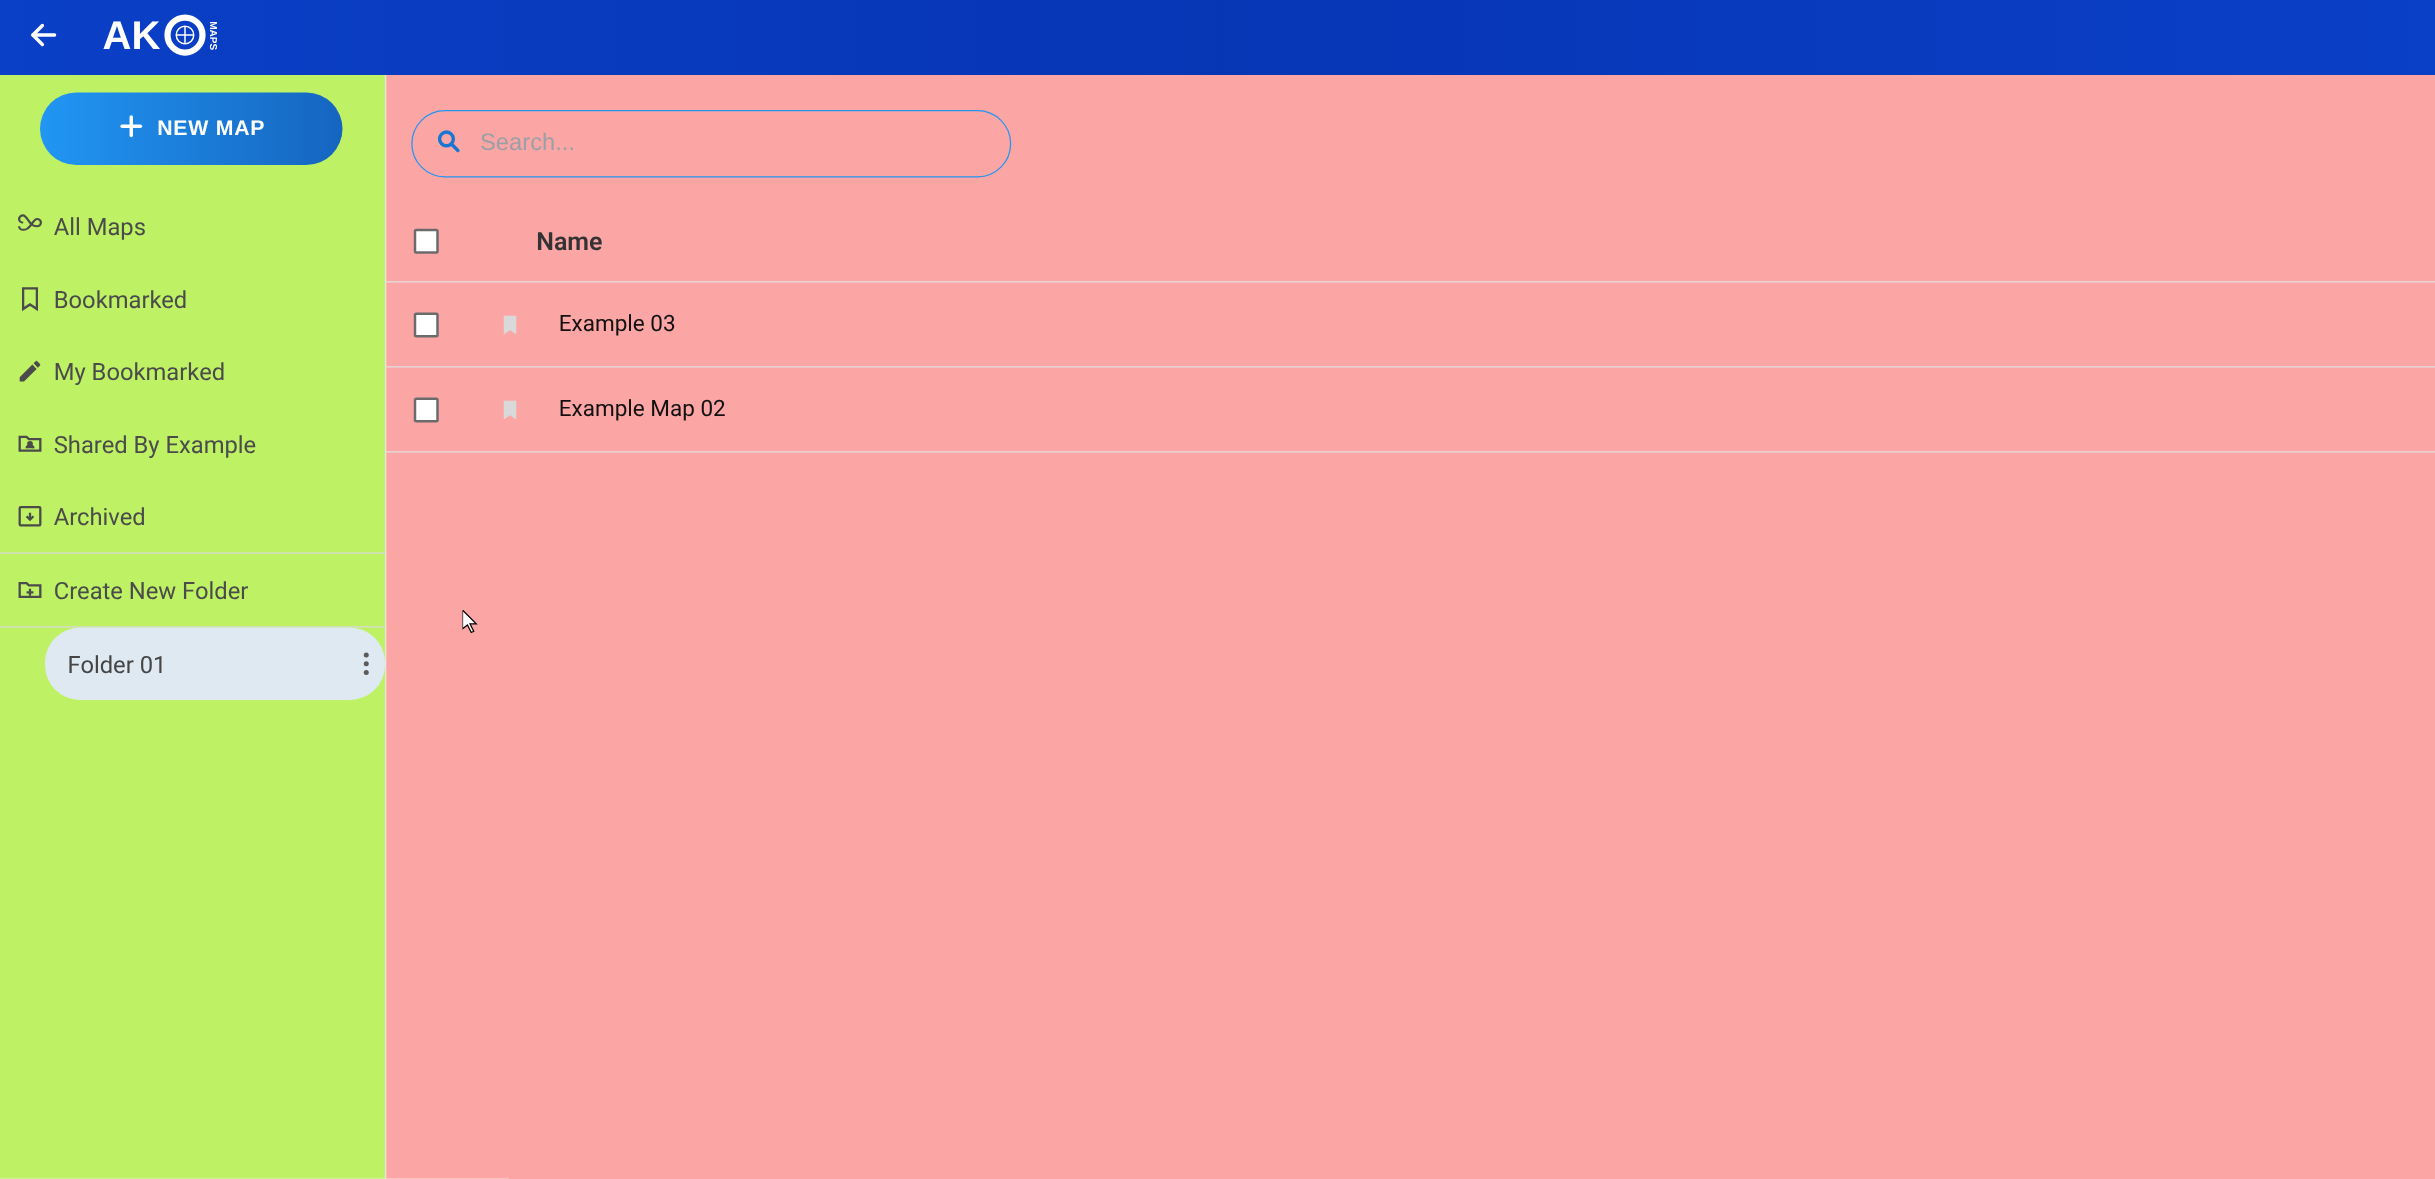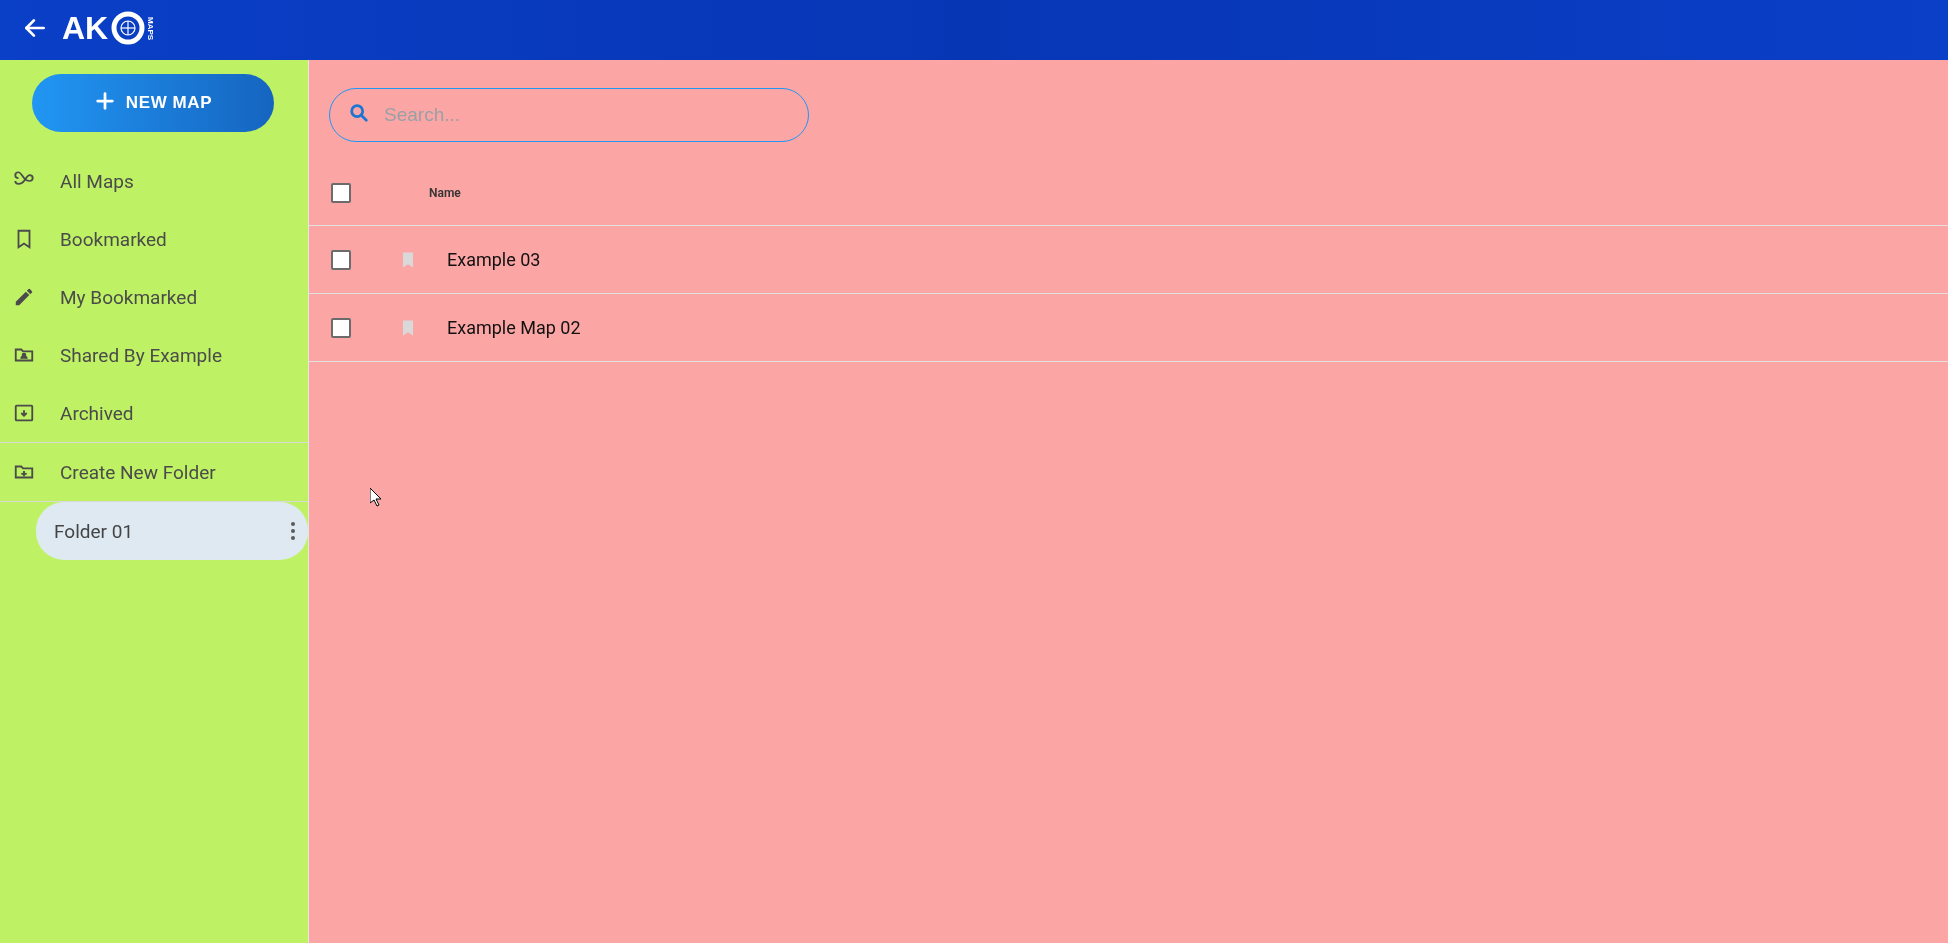--- a/index.html
+++ b/index.html
@@ -7,21 +7,21 @@
 
     
     .header {
       height: 60px;
       background: linear-gradient(90deg, #0a3fc7 0%, #0736b5 50%, #0a3fc7 100%);
       display: flex;
       align-items: center;
       padding-left: 22px;
       gap: 18px;
     }
-    .header .logo-wrap { display: flex; align-items: center; gap: 14px; }
+    .header .logo-wrap { display: flex; align-items: center; gap: 34px; }
 
     
     .body-row { display: flex; height: calc(100vh - 60px); }
 
     
     .sidebar {
       width: 309px;
       background: #bef264;
       border-right: 1px solid #e6e6e6;
       display: flex;
@@ -46,21 +46,21 @@
       cursor: pointer;
     }
     .new-map-btn svg { width: 22px; height: 22px; }
 
     .nav-list { margin-top: 8px; }
     .nav-item {
       height: 58px;
       display: flex;
       align-items: center;
       padding-left: 8px;
-      gap: 20px;
+      gap: 3px;
       color: #4b4b4b;
       font-size: 19px;
       cursor: pointer;
     }
     .nav-item .icon-slot {
       width: 32px;
       display: flex;
       justify-content: center;
       color: #4b4b4b;
       flex-shrink: 0;
@@ -121,21 +121,21 @@
       display: flex;
       align-items: center;
       height: 68px;
       border-bottom: 1px solid #e0e0e0;
       padding-left: 22px;
       text-align: center;
     }
     .col-check { width: 56px; display: flex; justify-content: flex-start; }
     .col-bookmark { width: 42px; display: flex; justify-content: center; color: #d9d9d9; }
     .col-bookmark svg { width: 20px; height: 24px; }
-    .col-name-head { font-weight: 600; color: #333; font-size: 12px; padding-left: 42px; }
+    .col-name-head { font-weight: 600; color: #333; font-size: 20px; padding-left: 42px; }
     .col-name { font-size: 18px; color: #111; padding-left: 18px; }
 
     .checkbox {
       width: 20px;
       height: 20px;
       border: 2px solid #6b6b6b;
       border-radius: 2px;
       background: #fff;
       cursor: pointer;
     }

